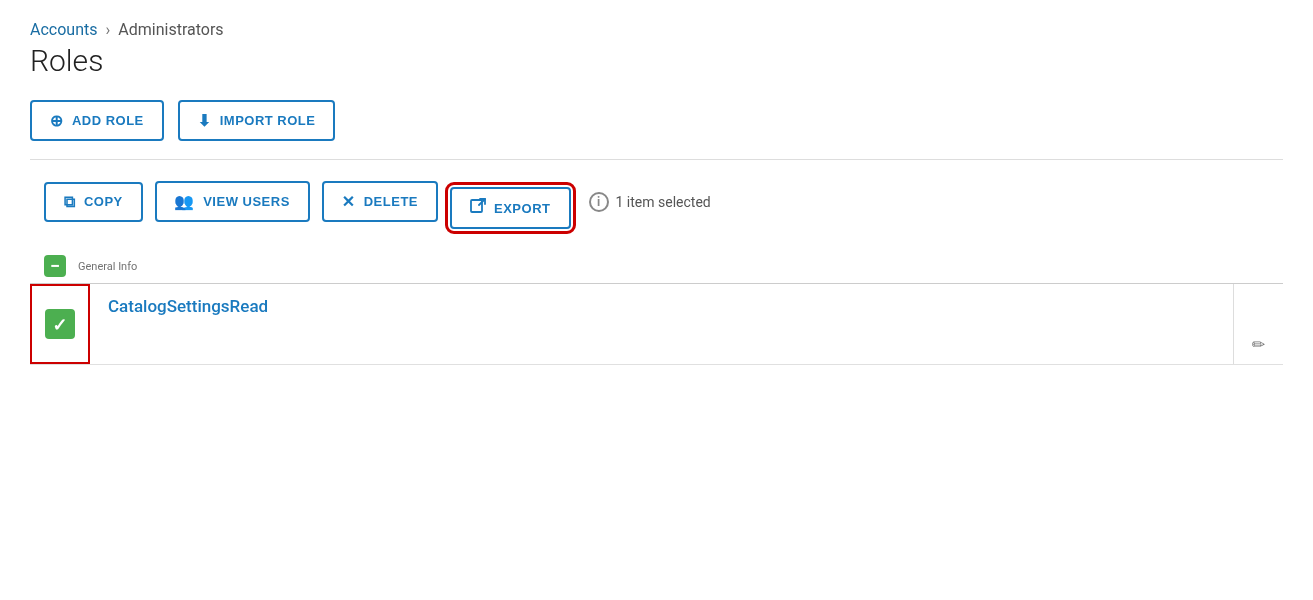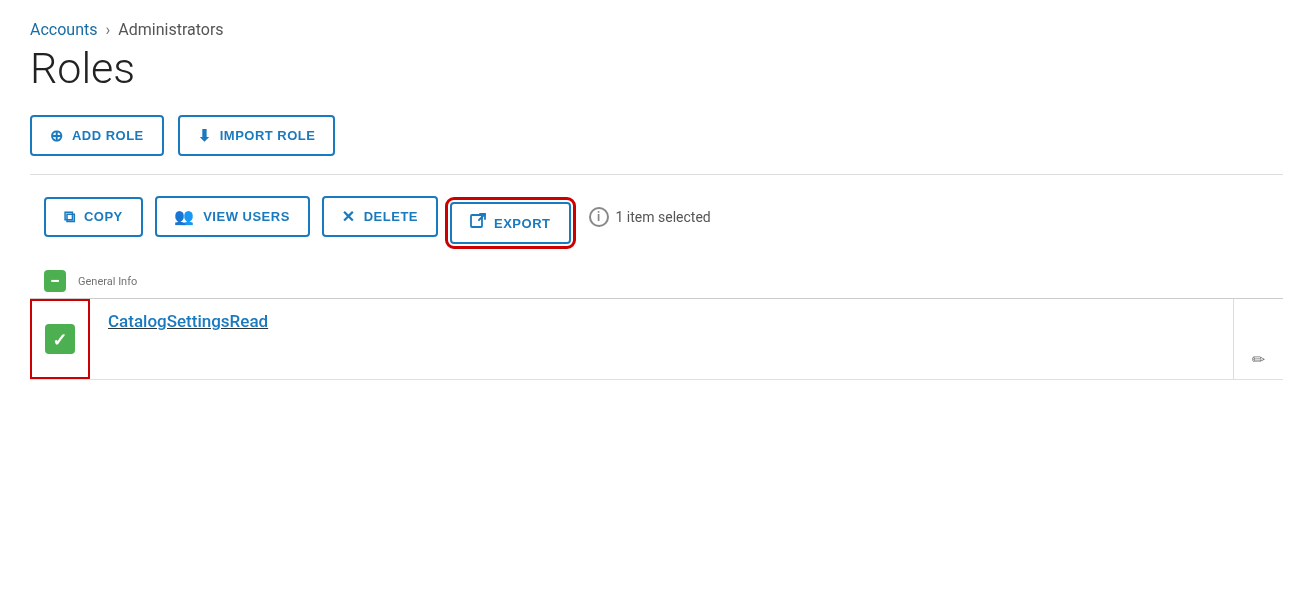--- a/index.html
+++ b/index.html
@@ -20,21 +20,21 @@
     .breadcrumb-link {
       color: #1a6da3;
       cursor: pointer;
       text-decoration: none;
     }
     .breadcrumb-separator {
       color: #777;
       font-size: 16px;
     }
     .page-title {
-      font-size: 43px;
+      font-size: 30px;
       font-weight: 300;
       color: #222;
       margin-bottom: 22px;
     }
     .toolbar-top {
       display: flex;
       align-items: center;
       gap: 14px;
       margin-bottom: 18px;
     }
@@ -152,21 +152,20 @@
     }
     .green-checkbox::after {
       content: '✓';
       color: white;
       font-size: 18px;
       font-weight: bold;
     }
     .role-content {
       flex: 1;
       padding: 12px 18px;
-      text-decoration: underline;
     }
     .role-name {
       font-size: 17px;
       color: #1a7abf;
       font-weight: 500;
       margin-bottom: 4px;
       cursor: pointer;
     }
     .role-description {
       font-size: 14px;

